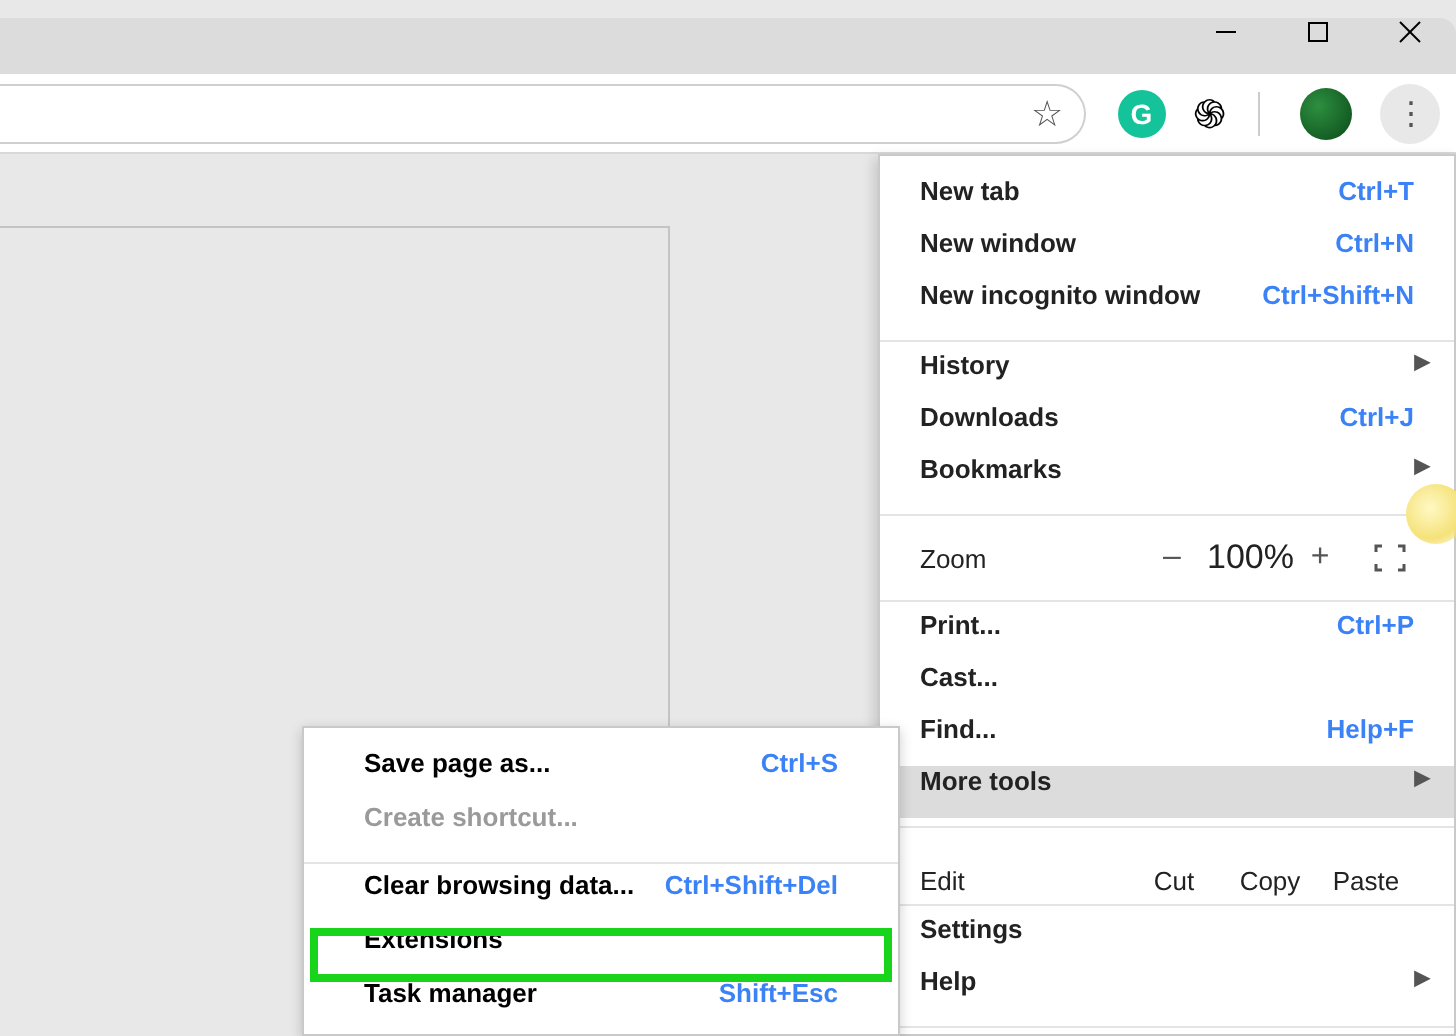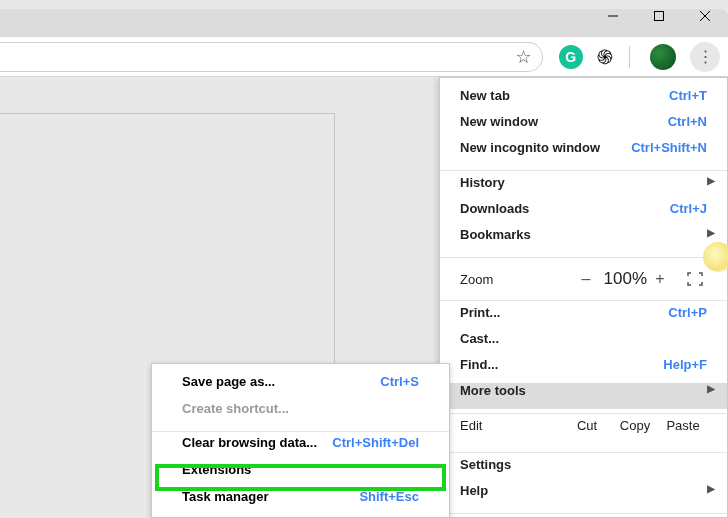--- a/index.html
+++ b/index.html
@@ -39,21 +39,21 @@
   .menu-row.highlighted { background: #dcdcdc; }
   .menu-row.highlighted .arrow { right: 12px; }
 
   .zoom-row { display: flex; align-items: center; height: 34px; padding: 0 20px; }
   .zoom-row .zlabel { flex: 1; }
   .zoom-btn { width: 26px; text-align: center; font-size: 16px; color: #555; }
   .zoom-val { width: 48px; text-align: right; font-size: 17px; }
   .fullscreen { width: 24px; height: 18px; margin-left: 10px; display: flex; align-items: center; justify-content: center; }
   .fullscreen svg { width: 16px; height: 14px; stroke: #555; stroke-width: 1.5; fill: none; }
 
-  .edit-row { display: flex; align-items: flex-start; height: 30px; padding: 0 20px; }
+  .edit-row { display: flex; align-items: flex-end; height: 30px; padding: 0 20px; }
   .edit-row .elabel { flex: 1; }
   .edit-btn { width: 48px; text-align: center; font-size: 13px; }
 
   .yellow-cursor { position: absolute; top: 164px; right: -6px; width: 30px; height: 30px; border-radius: 50%; background: radial-gradient(circle at 40% 40%, #fff9c4, #f5e27a 60%, rgba(245,226,122,0)); }
 
   
   .submenu { position: absolute; top: 363px; left: 119px; width: 299px; height: 155px; background: #fff; border: 1px solid #c9c9c9; box-shadow: 0 2px 6px rgba(0,0,0,.2); font-size: 13px; margin-left: 32px; }
   .submenu .menu-row { height: 27px; padding: 0 30px; }
   .submenu .menu-row.disabled { color: #9a9a9a; }
   .submenu .shortcut { font-size: 13px; }

